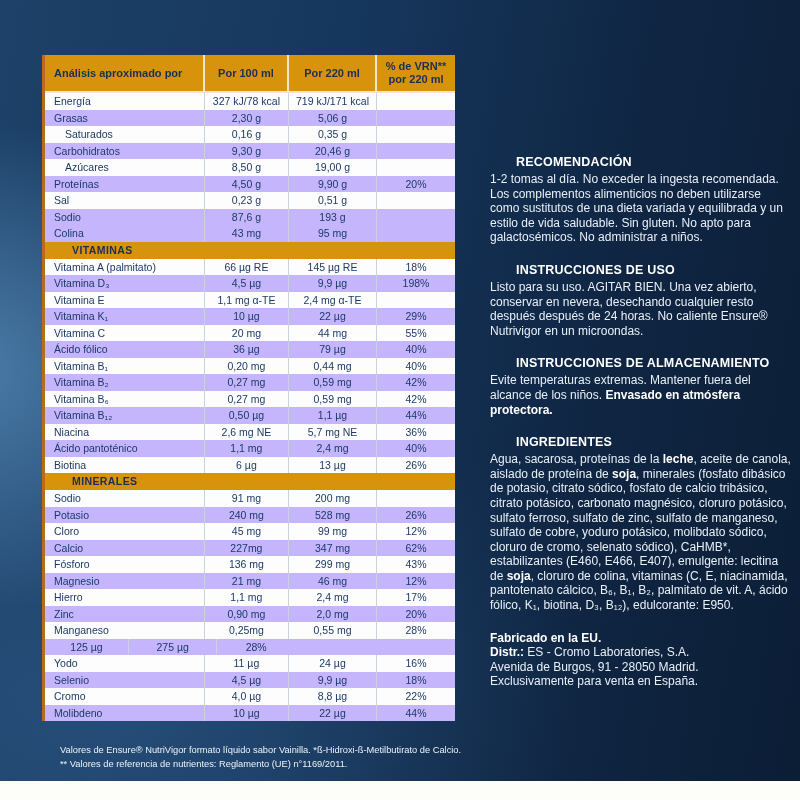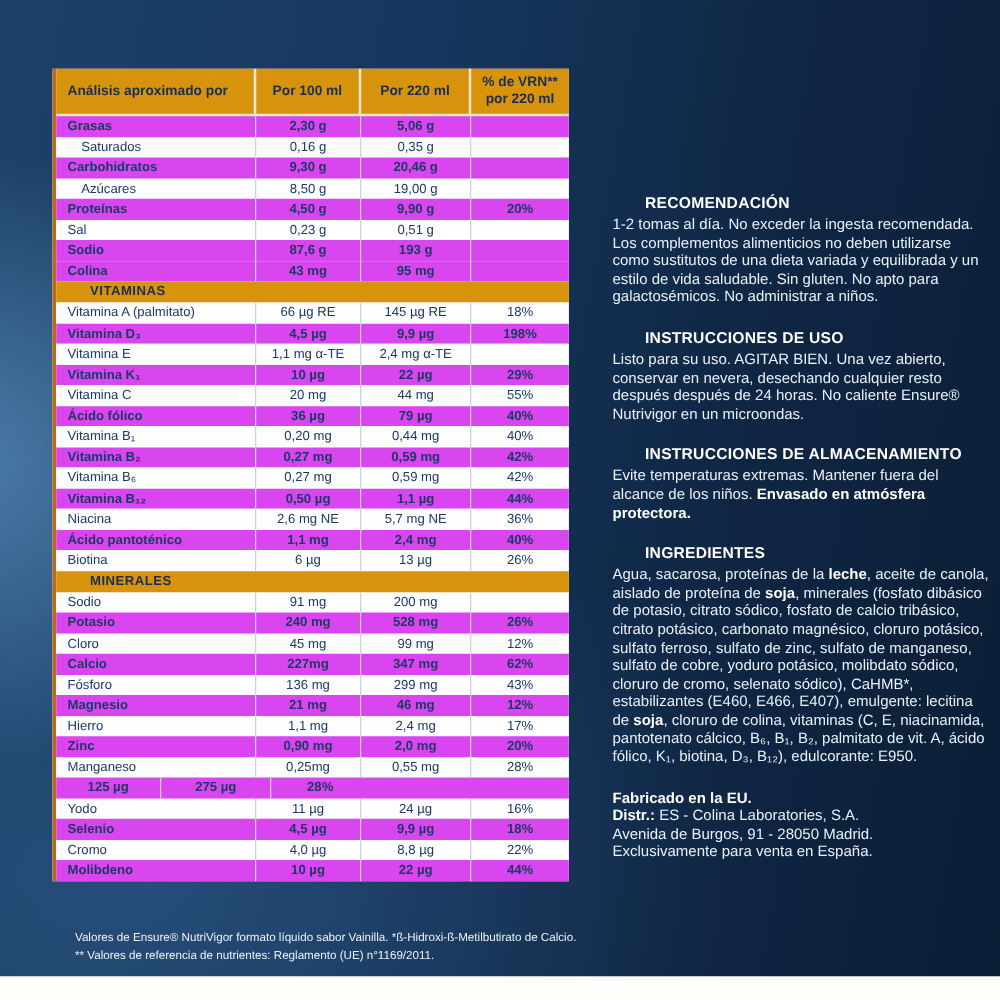--- a/index.html
+++ b/index.html
@@ -25,21 +25,21 @@
   .th.c0 { justify-content:flex-start; text-align:left; padding-left:9px; }
   .th.c3 { border-right:none; }
   .c0 { width:39%; } .c1 { width:20.5%; } .c2 { width:21.5%; } .c3 { width:19%; }
   .prewrap { white-space:pre-line; line-height:13px; }
   .sec-bar {
     height:17px; background:#D8930D; color:#1B2F52;
     font-weight:bold; font-size:10.5px; line-height:17px;
     padding-left:27px; letter-spacing:0.4px;
   }
   .trow { display:flex; height:16.5px; background:#FDFDFD; }
-  .trow.alt { background:#d946ef;font-weight:bold; }
+  .trow.alt { background:#c4b5fd; }
   .td {
     font-size:10.5px; line-height:16.5px; color:#1C3A66;
     text-align:center; border-right:1px solid #C9D3E0;
     overflow:hidden; white-space:nowrap;
   }
   .td.c0 { text-align:left; padding-left:9px; }
   .td.c0.indent { padding-left:20px; }
   .td.c3 { border-right:none; }
   .footnotes {
     position:absolute; left:44px; top:744px;
@@ -59,20 +59,26 @@
 
   <div class="table-card">
     <div class="t-header">
       <div class="th c0">Análisis aproximado por</div>
       <div class="th c1">Por 100 ml</div>
       <div class="th c2">Por 220 ml</div>
       <div class="th c3 prewrap">% de VRN**
 por 220 ml</div>
     </div>
     <div id="table-body">
+        <div class="trow">
+          <div class="td c0">Energía</div>
+          <div class="td c1">327 kJ/78 kcal</div>
+          <div class="td c2">719 kJ/171 kcal</div>
+          <div class="td c3"></div>
+        </div>
         <div class="trow alt">
           <div class="td c0">Grasas</div>
           <div class="td c1">2,30 g</div>
           <div class="td c2">5,06 g</div>
           <div class="td c3"></div>
         </div>
         <div class="trow">
           <div class="td c0 indent">Saturados</div>
           <div class="td c1">0,16 g</div>
           <div class="td c2">0,35 g</div>
@@ -297,20 +303,20 @@
       <div class="info-sec">
         <div class="info-head">INSTRUCCIONES DE ALMACENAMIENTO</div>
         <div class="info-para"><span>Evite temperaturas extremas. Mantener fuera del alcance de los niños. </span><span class="b">Envasado en atmósfera protectora.</span></div>
       </div>
       <div class="info-sec">
         <div class="info-head">INGREDIENTES</div>
         <div class="info-para"><span>Agua, sacarosa, proteínas de la </span><span class="b">leche</span><span>, aceite de canola, aislado de proteína de </span><span class="b">soja</span><span>, minerales (fosfato dibásico de potasio, citrato sódico, fosfato de calcio tribásico, citrato potásico, carbonato magnésico, cloruro potásico, sulfato ferroso, sulfato de zinc, sulfato de manganeso, sulfato de cobre, yoduro potásico, molibdato sódico, cloruro de cromo, selenato sódico), CaHMB*, estabilizantes (E460, E466, E407), emulgente: lecitina de </span><span class="b">soja</span><span>, cloruro de colina, vitaminas (C, E, niacinamida, pantotenato cálcico, B₆, B₁, B₂, palmitato de vit. A, ácido fólico, K₁, biotina, D₃, B₁₂), edulcorante: E950.</span></div>
       </div>
       <div class="info-sec">
         <div class="info-para"><span class="b">Fabricado en la EU.</span></div>
-        <div class="info-para"><span class="b">Distr.:</span><span> ES - Colina Laboratories, S.A.</span></div>
+        <div class="info-para"><span class="b">Distr.:</span><span> ES - Cromo Laboratories, S.A.</span></div>
         <div class="info-para"><span>Avenida de Burgos, 91 - 28050 Madrid.</span></div>
         <div class="info-para"><span>Exclusivamente para venta en España.</span></div>
       </div>
     </div>
 
   <div class="bottom-strip"></div>
 </div>
 
 </body></html>

